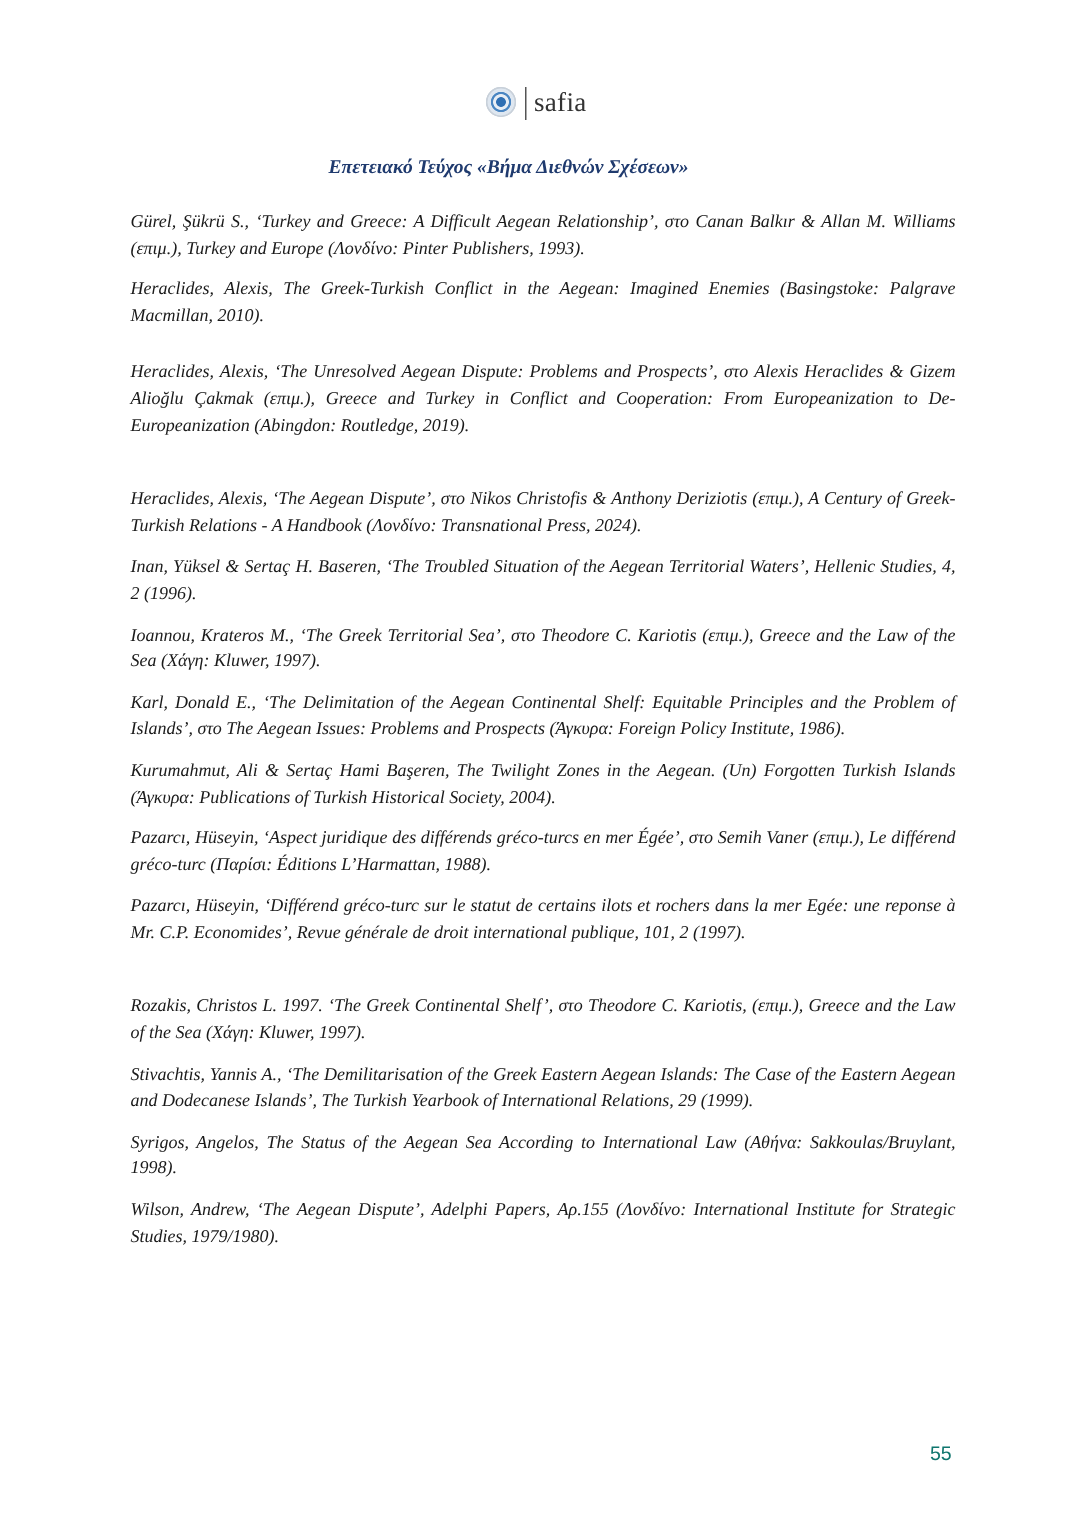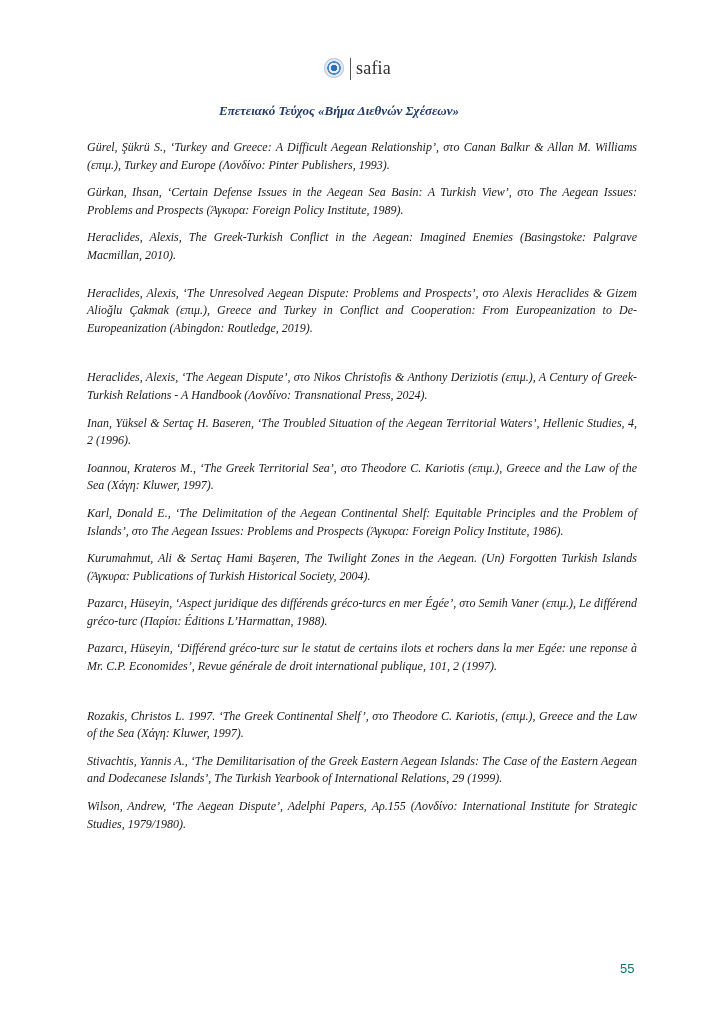--- a/index.html
+++ b/index.html
@@ -26,28 +26,28 @@
 <div class="logo">
   <div class="logo-emblem"></div>
   <div class="logo-divider"></div>
   <div class="logo-text">safia</div>
 </div>
 
 <div class="header-title">Επετειακό Τεύχος «Βήμα Διεθνών Σχέσεων»</div>
 
 <div class="refs">
   <p class="ref">Gürel, Şükrü S., ‘Turkey and Greece: A Difficult Aegean Relationship’, στο Canan Balkır &amp; Allan M. Williams (επιμ.), Turkey and Europe (Λονδίνο: Pinter Publishers, 1993).</p>
-  <p class="ref">Gürkan, Ihsan, ‘Certain Defense Issues in the Aegean Sea Basin: A Turkish View’, στο The Aegean Issues: Problems and Prospects (Άγκυρα: Foreign Policy Institute, 1989).</p>
   <p class="ref gap-after">Heraclides, Alexis, The Greek-Turkish Conflict in the Aegean: Imagined Enemies (Basingstoke: Palgrave Macmillan, 2010).</p>
   <p class="ref big-gap-after">Heraclides, Alexis, ‘The Unresolved Aegean Dispute: Problems and Prospects’, στο Alexis Heraclides &amp; Gizem Alioğlu Çakmak (επιμ.), Greece and Turkey in Conflict and Cooperation: From Europeanization to De-Europeanization (Abingdon: Routledge, 2019).</p>
   <p class="ref">Heraclides, Alexis, ‘The Aegean Dispute’, στο Nikos Christofis &amp; Anthony Deriziotis (επιμ.), A Century of Greek-Turkish Relations - A Handbook (Λονδίνο: Transnational Press, 2024).</p>
   <p class="ref">Inan, Yüksel &amp; Sertaç H. Baseren, ‘The Troubled Situation of the Aegean Territorial Waters’, Hellenic Studies, 4, 2 (1996).</p>
   <p class="ref">Ioannou, Krateros M., ‘The Greek Territorial Sea’, στο Theodore C. Kariotis (επιμ.), Greece and the Law of the Sea (Χάγη: Kluwer, 1997).</p>
   <p class="ref">Karl, Donald E., ‘The Delimitation of the Aegean Continental Shelf: Equitable Principles and the Problem of Islands’, στο The Aegean Issues: Problems and Prospects (Άγκυρα: Foreign Policy Institute, 1986).</p>
   <p class="ref">Kurumahmut, Ali &amp; Sertaç Hami Başeren, The Twilight Zones in the Aegean. (Un) Forgotten Turkish Islands (Άγκυρα: Publications of Turkish Historical Society, 2004).</p>
   <p class="ref">Pazarcı, Hüseyin, ‘Aspect juridique des différends gréco-turcs en mer Égée’, στο Semih Vaner (επιμ.), Le différend gréco-turc (Παρίσι: Éditions L’Harmattan, 1988).</p>
   <p class="ref big-gap-after">Pazarcı, Hüseyin, ‘Différend gréco-turc sur le statut de certains ilots et rochers dans la mer Egée: une reponse à Mr. C.P. Economides’, Revue générale de droit international publique, 101, 2 (1997).</p>
   <p class="ref">Rozakis, Christos L. 1997. ‘The Greek Continental Shelf’, στο Theodore C. Kariotis, (επιμ.), Greece and the Law of the Sea (Χάγη: Kluwer, 1997).</p>
   <p class="ref">Stivachtis, Yannis A., ‘The Demilitarisation of the Greek Eastern Aegean Islands: The Case of the Eastern Aegean and Dodecanese Islands’, The Turkish Yearbook of International Relations, 29 (1999).</p>
+  <p class="ref">Syrigos, Angelos, The Status of the Aegean Sea According to International Law (Αθήνα: Sakkoulas/Bruylant, 1998).</p>
   <p class="ref">Wilson, Andrew, ‘The Aegean Dispute’, Adelphi Papers, Αρ.155 (Λονδίνο: International Institute for Strategic Studies, 1979/1980).</p>
 </div>
 
 <div class="page-number">55</div>
 
 </body></html>

